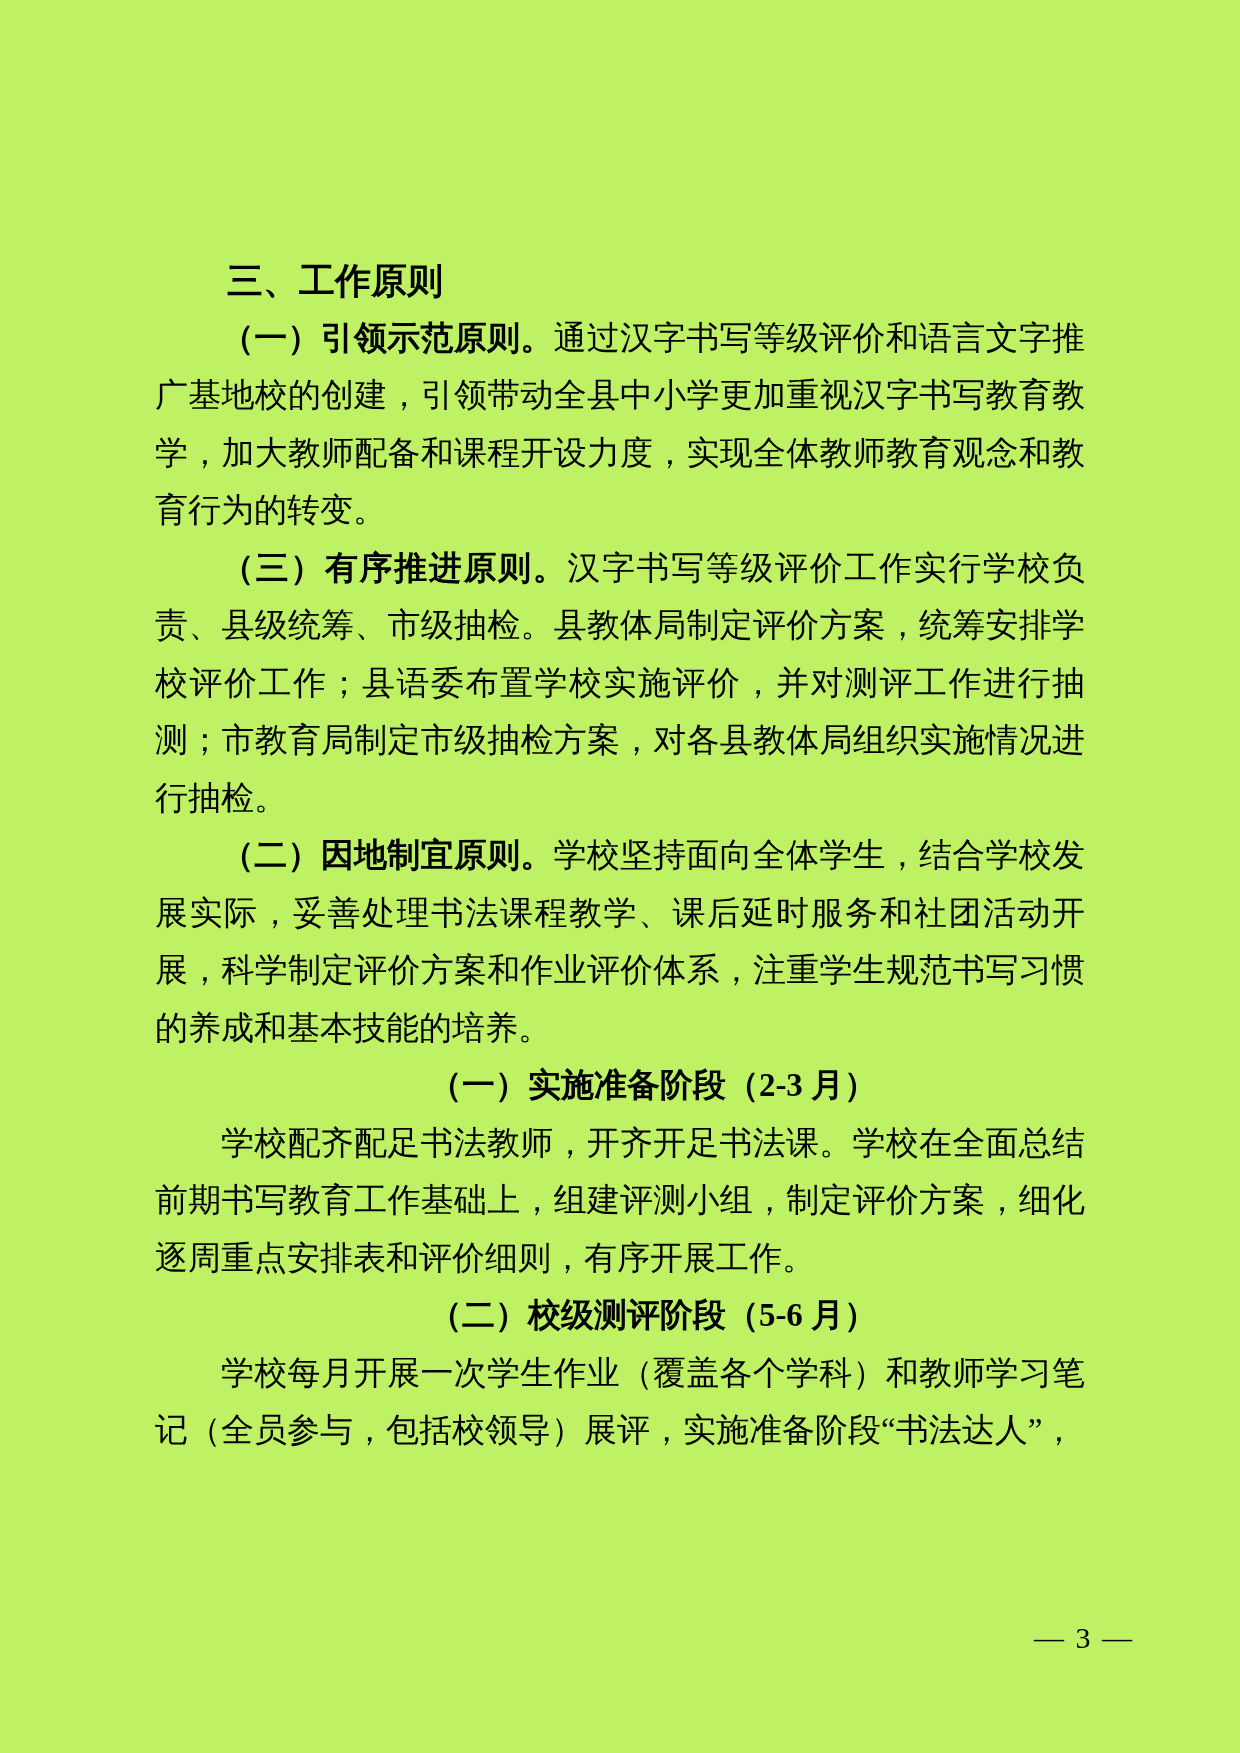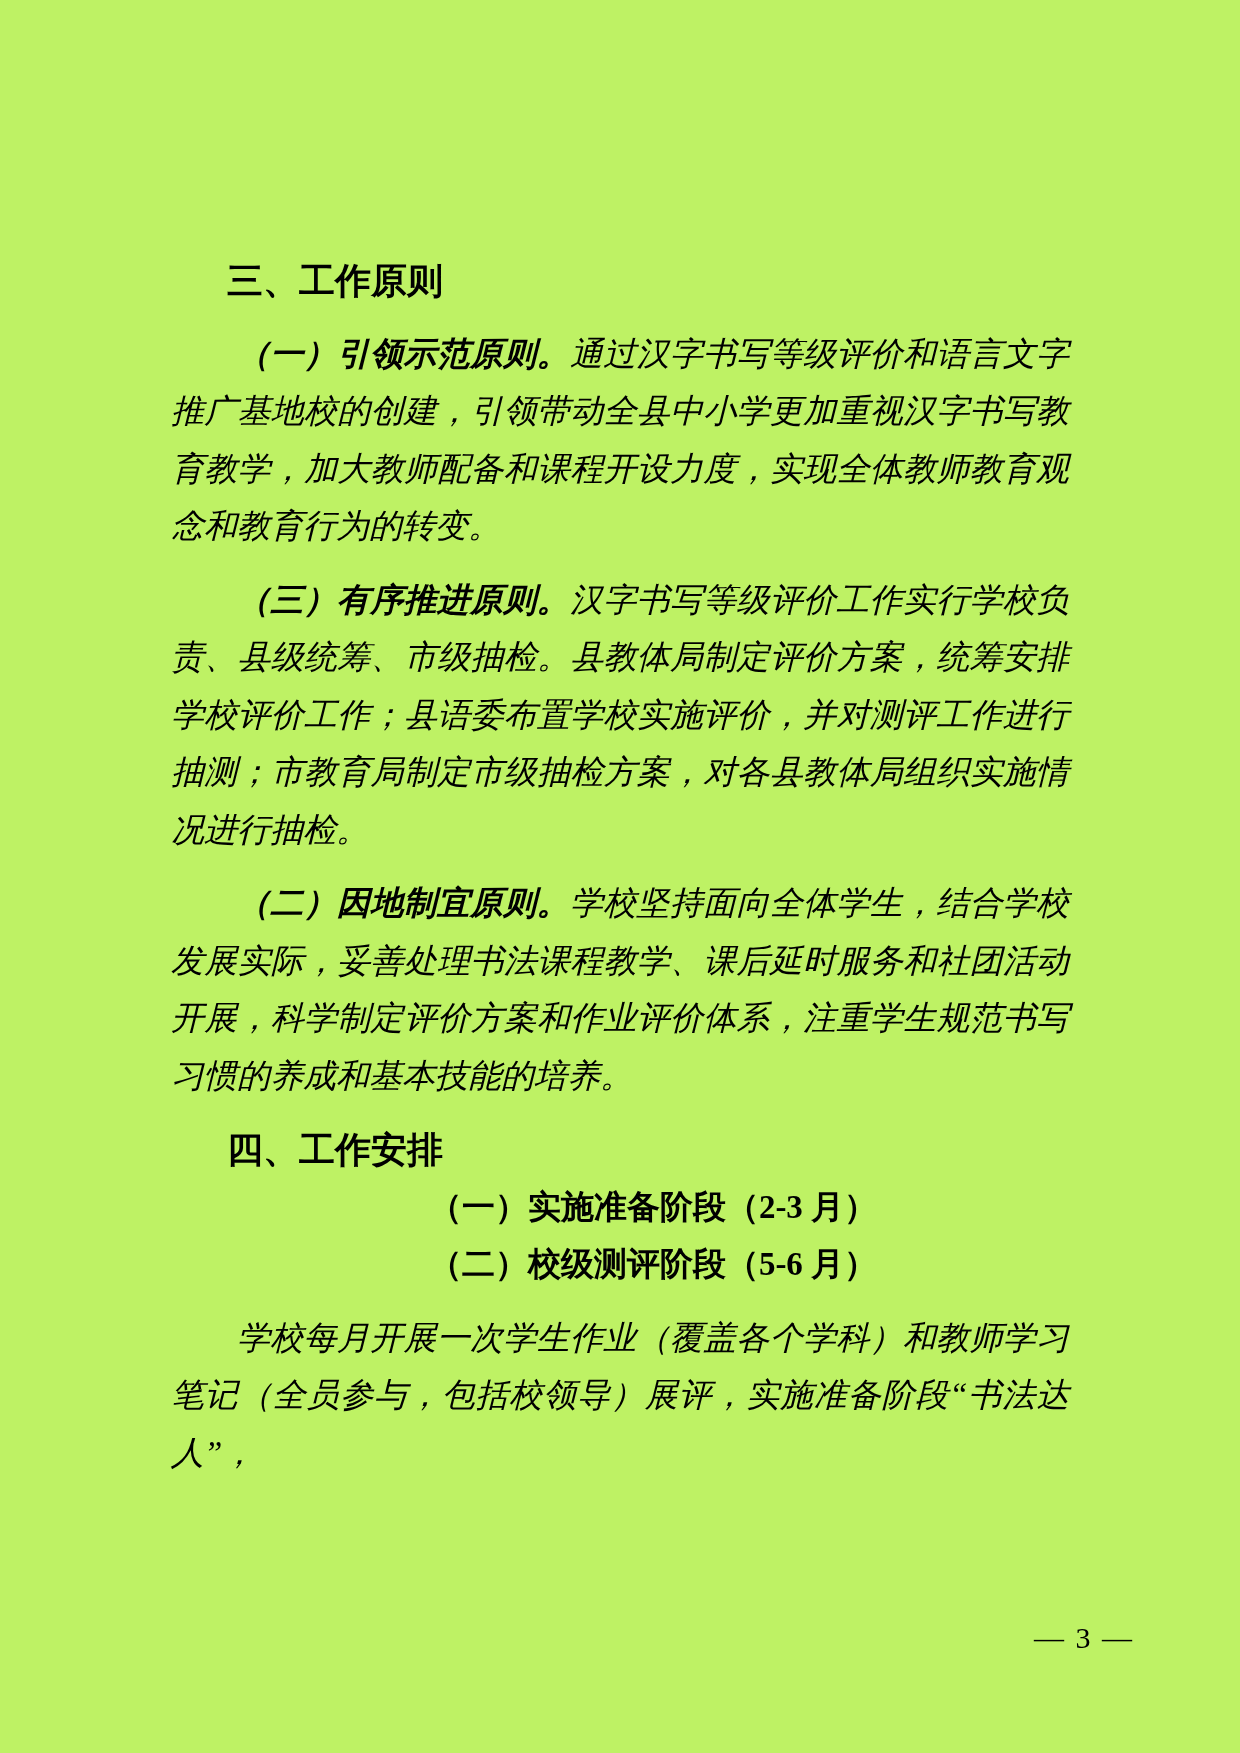--- a/index.html
+++ b/index.html
@@ -38,23 +38,22 @@
   }
   .h-stage {
     margin: 0;
     text-indent: 2em;
     font-weight: bold;
     font-size: 33px;
     line-height: 57.5px;
     text-align: center;
   }
   .para {
-    margin: 16px;
+    margin: 0;
     text-indent: 2em;
-    font-style: italic;
   }
   .lead {
     font-weight: bold;
   }
   .page-number {
     position: absolute;
     top: 1620px;
     right: 153px;
     font-size: 30px;
     line-height: 36px;
@@ -69,24 +68,24 @@
   <div class="content">
 
     <h2 class="h-major">三、工作原则</h2>
 
     <p class="para"><span class="lead">（一）引领示范原则。</span><span>通过汉字书写等级评价和语言文字推广基地校的创建，引领带动全县中小学更加重视汉字书写教育教学，加大教师配备和课程开设力度，实现全体教师教育观念和教育行为的转变。</span></p>
 
     <p class="para"><span class="lead">（三）有序推进原则。</span><span>汉字书写等级评价工作实行学校负责、县级统筹、市级抽检。县教体局制定评价方案，统筹安排学校评价工作；县语委布置学校实施评价，并对测评工作进行抽测；市教育局制定市级抽检方案，对各县教体局组织实施情况进行抽检。</span></p>
 
     <p class="para"><span class="lead">（二）因地制宜原则。</span><span>学校坚持面向全体学生，结合学校发展实际，妥善处理书法课程教学、课后延时服务和社团活动开展，科学制定评价方案和作业评价体系，注重学生规范书写习惯的养成和基本技能的培养。</span></p>
 
-    <h2 class="h-major">四、工作安排</h2>
 
     <h3 class="h-stage">（一）实施准备阶段（2-3 月）</h3>
 
+    <p class="para">学校配齐配足书法教师，开齐开足书法课。学校在全面总结前期书写教育工作基础上，组建评测小组，制定评价方案，细化逐周重点安排表和评价细则，有序开展工作。</p>
 
     <h3 class="h-stage">（二）校级测评阶段（5-6 月）</h3>
 
     <p class="para">学校每月开展一次学生作业（覆盖各个学科）和教师学习笔记（全员参与，包括校领导）展评，实施准备阶段“书法达人”，</p>
 
   </div>
 
   <div class="page-number">— 3 —</div>
 </div>
 

